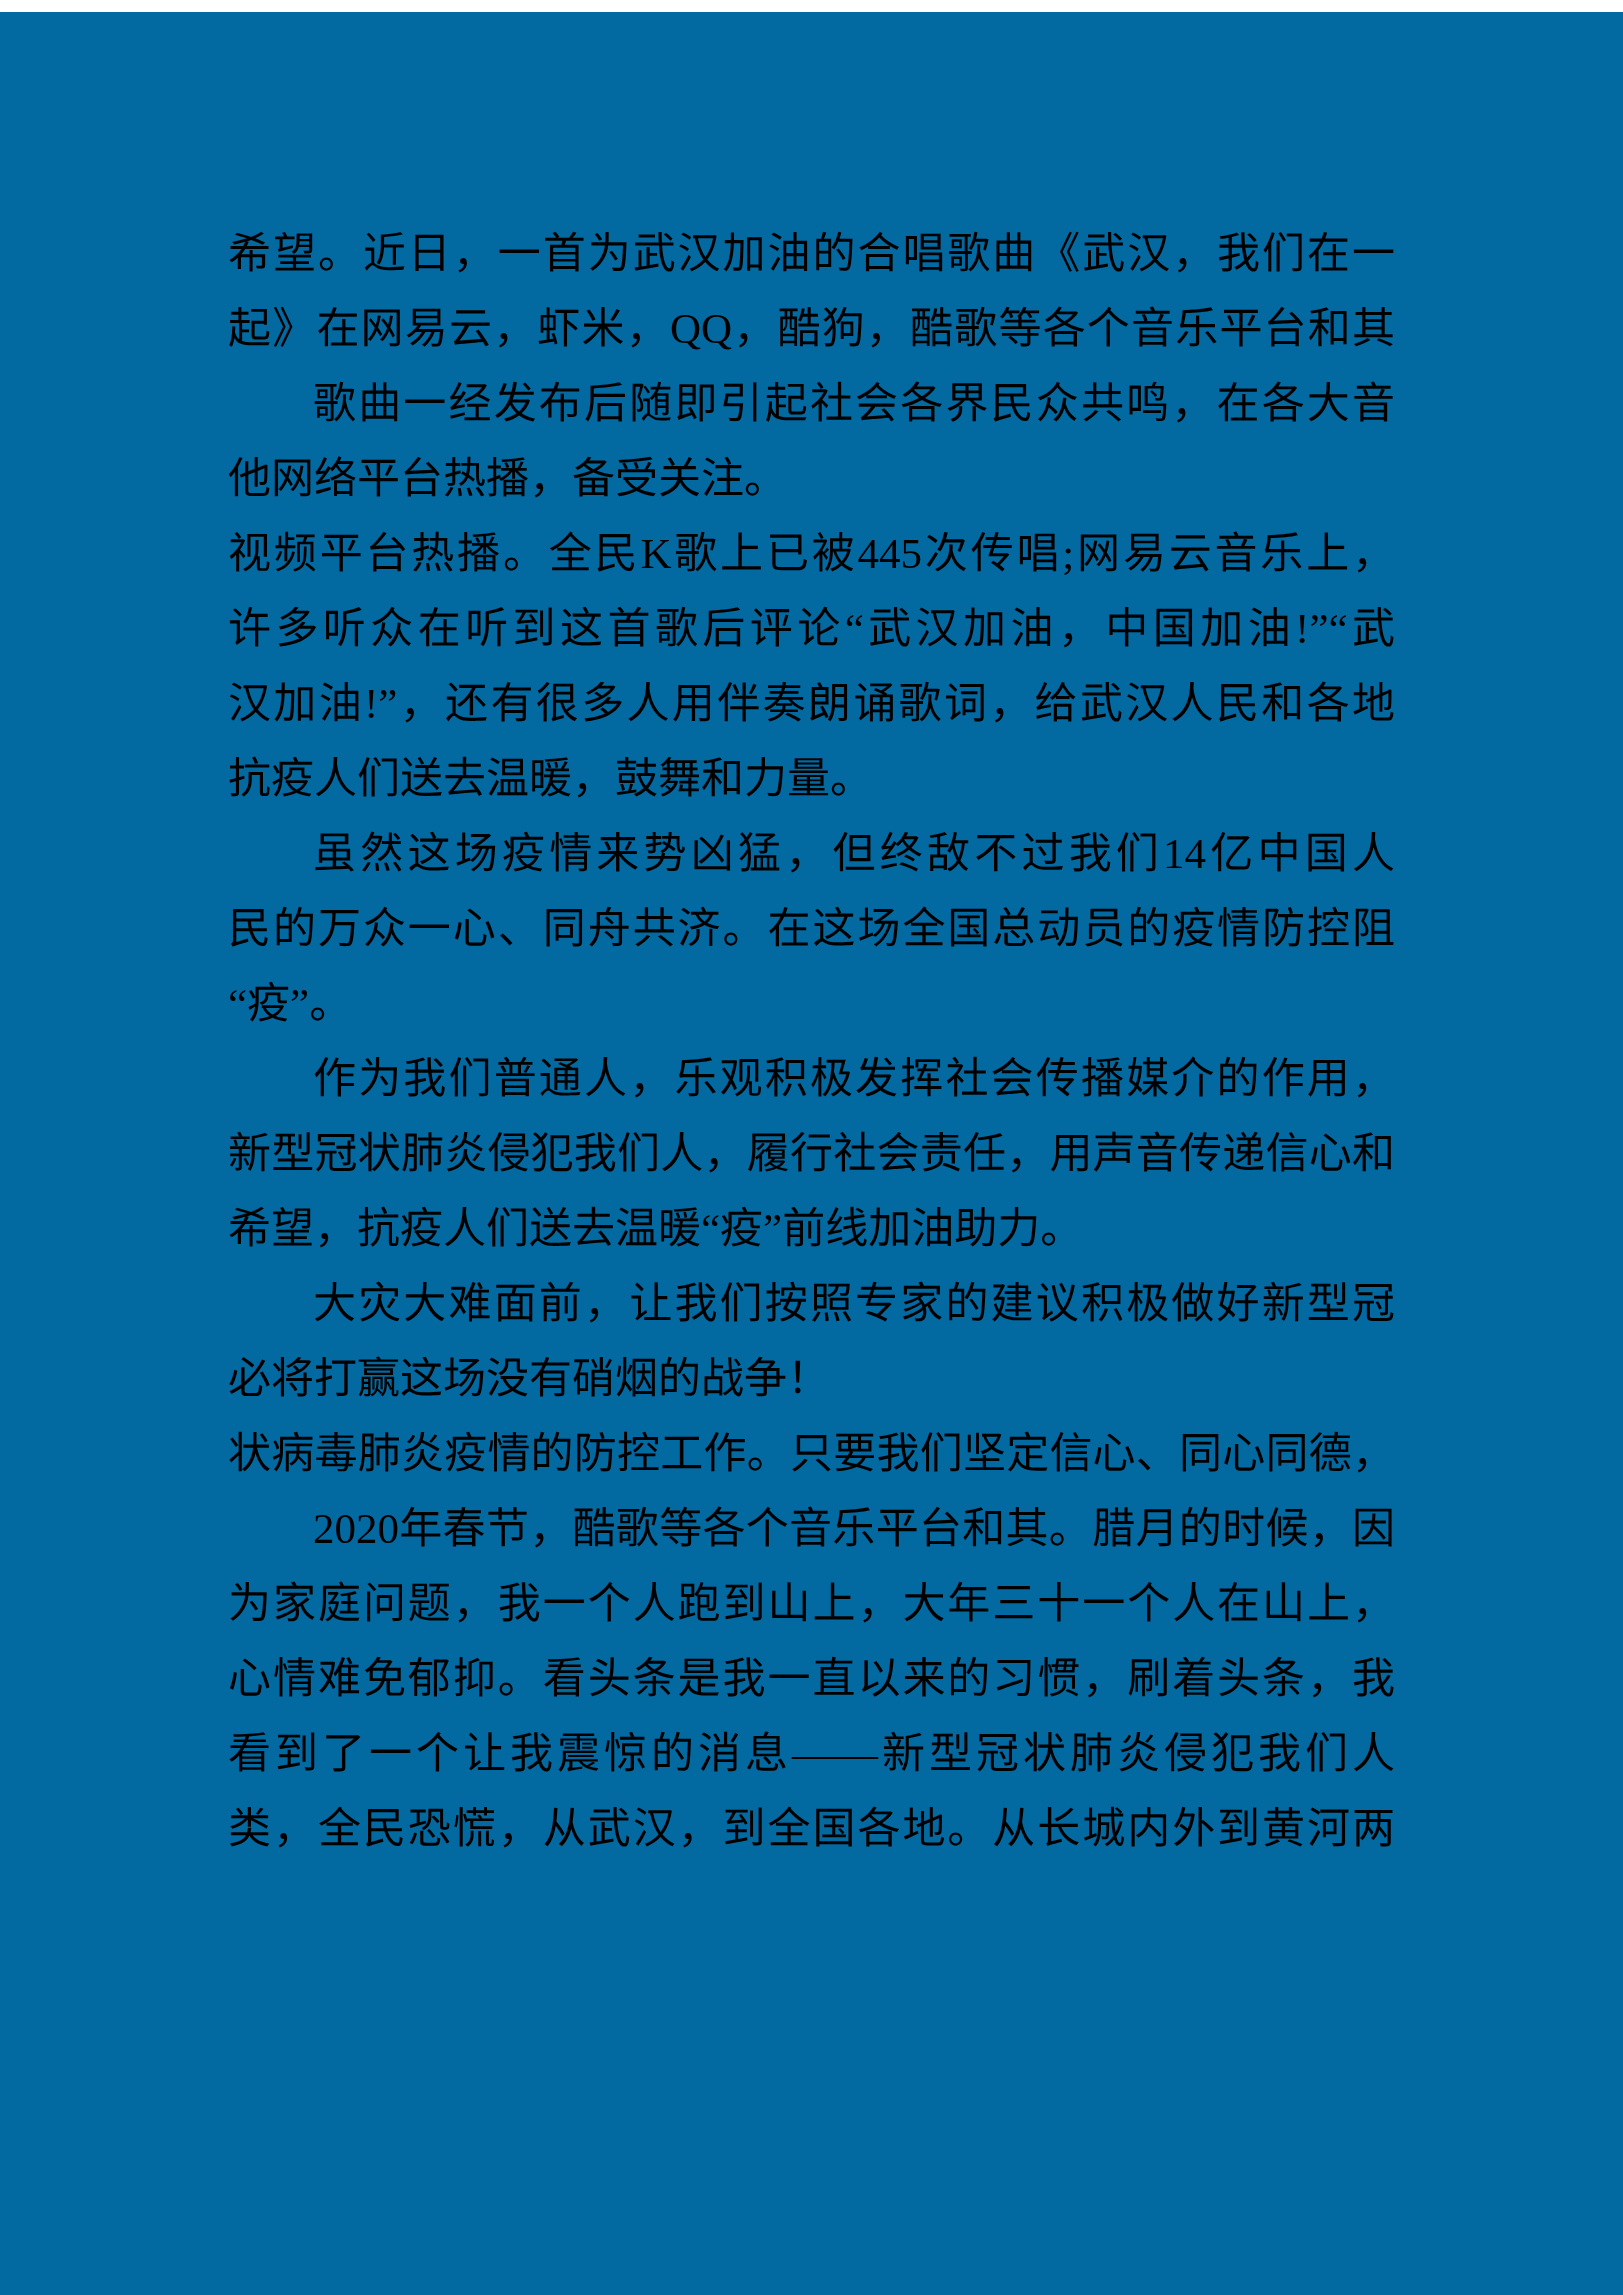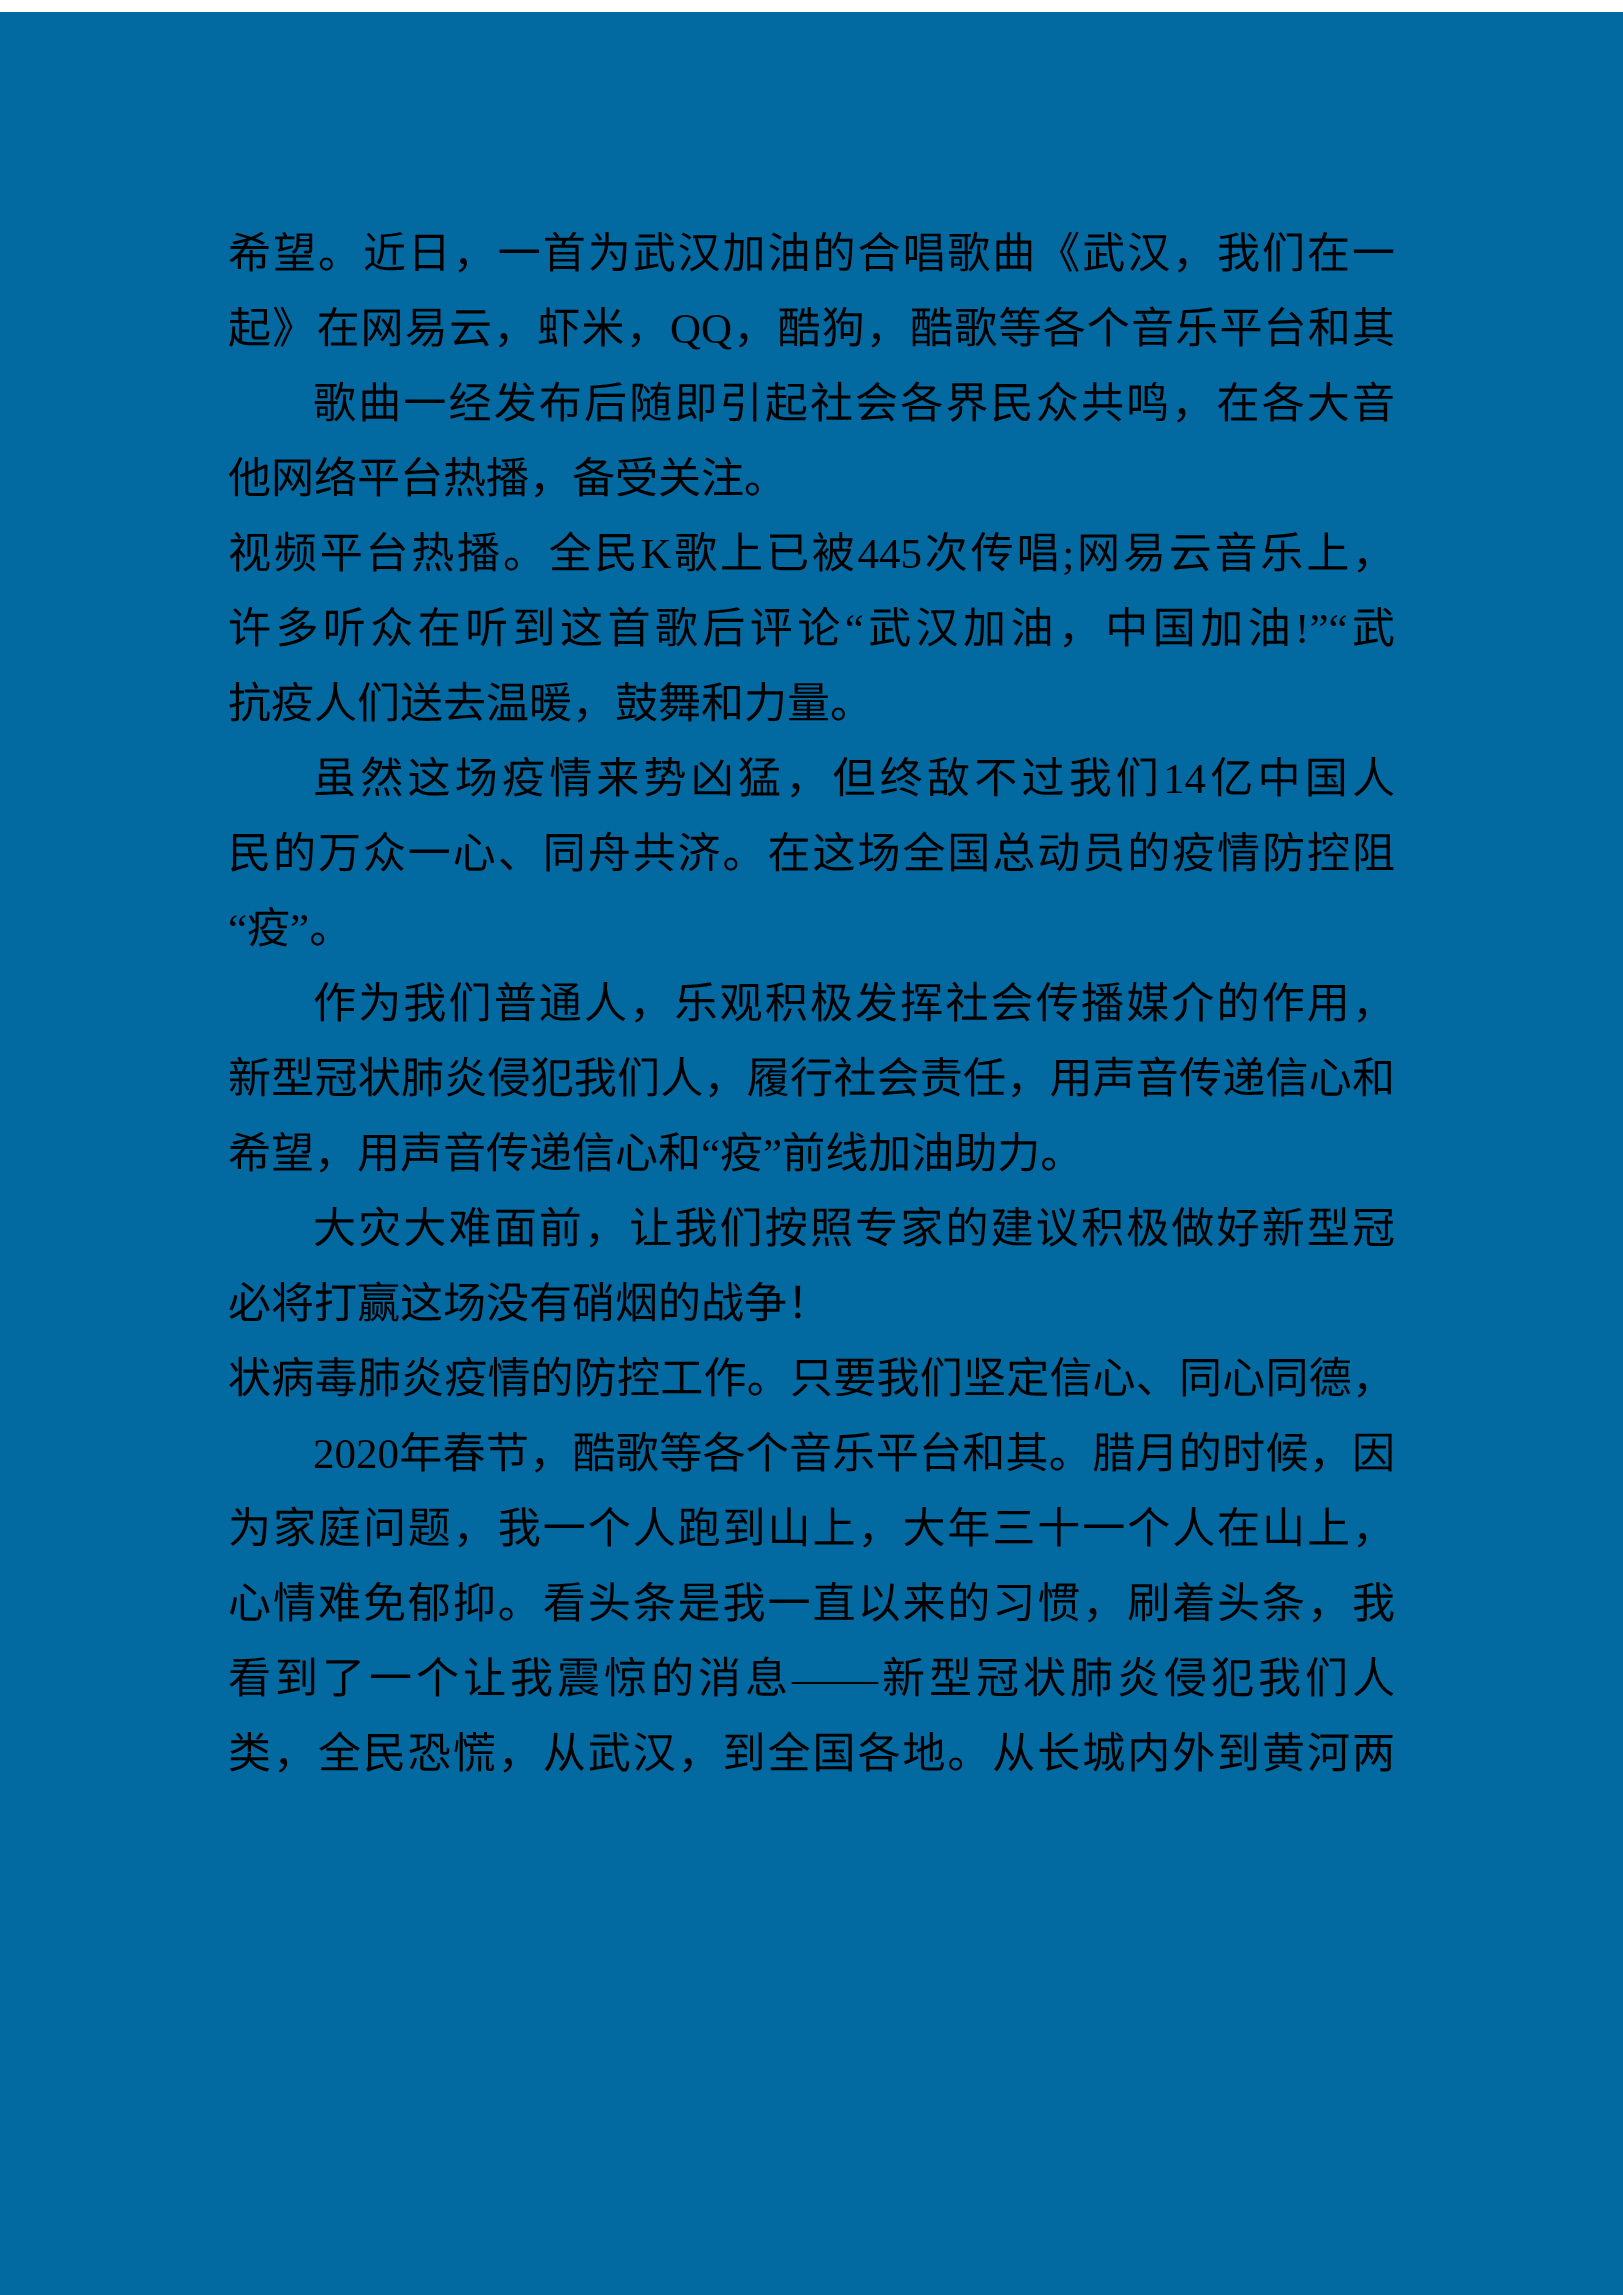--- a/index.html
+++ b/index.html
@@ -44,27 +44,28 @@
 <body>
 
 <div class="page">
   <div class="doc" id="doc-body" style="color: rgb(0, 0, 0);">
       <div class="line">希望。近日，一首为武汉加油的合唱歌曲《武汉，我们在一</div>
       <div class="line">起》在网易云，虾米，QQ，酷狗，酷歌等各个音乐平台和其</div>
       <div class="line indent">歌曲一经发布后随即引起社会各界民众共鸣，在各大音</div>
       <div class="line para-end">他网络平台热播，备受关注。</div>
       <div class="line">视频平台热播。全民K歌上已被445次传唱;网易云音乐上，</div>
       <div class="line">许多听众在听到这首歌后评论“武汉加油，中国加油!”“武</div>
+      <div class="line">汉加油!”，还有很多人用伴奏朗诵歌词，给武汉人民和各地</div>
       <div class="line para-end">抗疫人们送去温暖，鼓舞和力量。</div>
       <div class="line indent">虽然这场疫情来势凶猛，但终敌不过我们14亿中国人</div>
       <div class="line">民的万众一心、同舟共济。在这场全国总动员的疫情防控阻</div>
       <div class="line para-end">“疫”。</div>
       <div class="line indent">作为我们普通人，乐观积极发挥社会传播媒介的作用，</div>
       <div class="line">新型冠状肺炎侵犯我们人，履行社会责任，用声音传递信心和</div>
-      <div class="line para-end">希望，用声音传递信心和“疫”前线加油助力。</div>
+      <div class="line para-end">希望，抗疫人们送去温暖“疫”前线加油助力。</div>
       <div class="line indent">大灾大难面前，让我们按照专家的建议积极做好新型冠</div>
       <div class="line para-end">必将打赢这场没有硝烟的战争！</div>
       <div class="line">状病毒肺炎疫情的防控工作。只要我们坚定信心、同心同德，</div>
       <div class="line indent">2020年春节，酷歌等各个音乐平台和其。腊月的时候，因</div>
       <div class="line">为家庭问题，我一个人跑到山上，大年三十一个人在山上，</div>
       <div class="line">心情难免郁抑。看头条是我一直以来的习惯，刷着头条，我</div>
       <div class="line">看到了一个让我震惊的消息——新型冠状肺炎侵犯我们人</div>
       <div class="line">类，全民恐慌，从武汉，到全国各地。从长城内外到黄河两</div>
     </div>
 </div>

